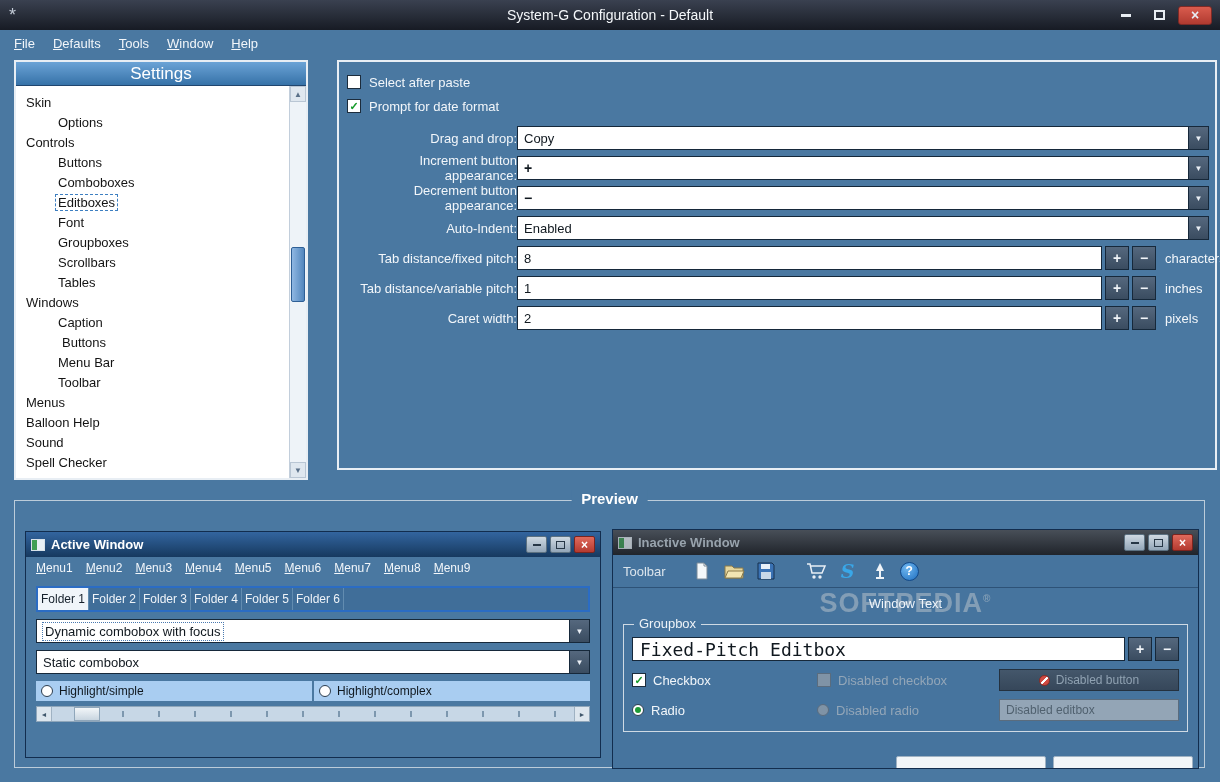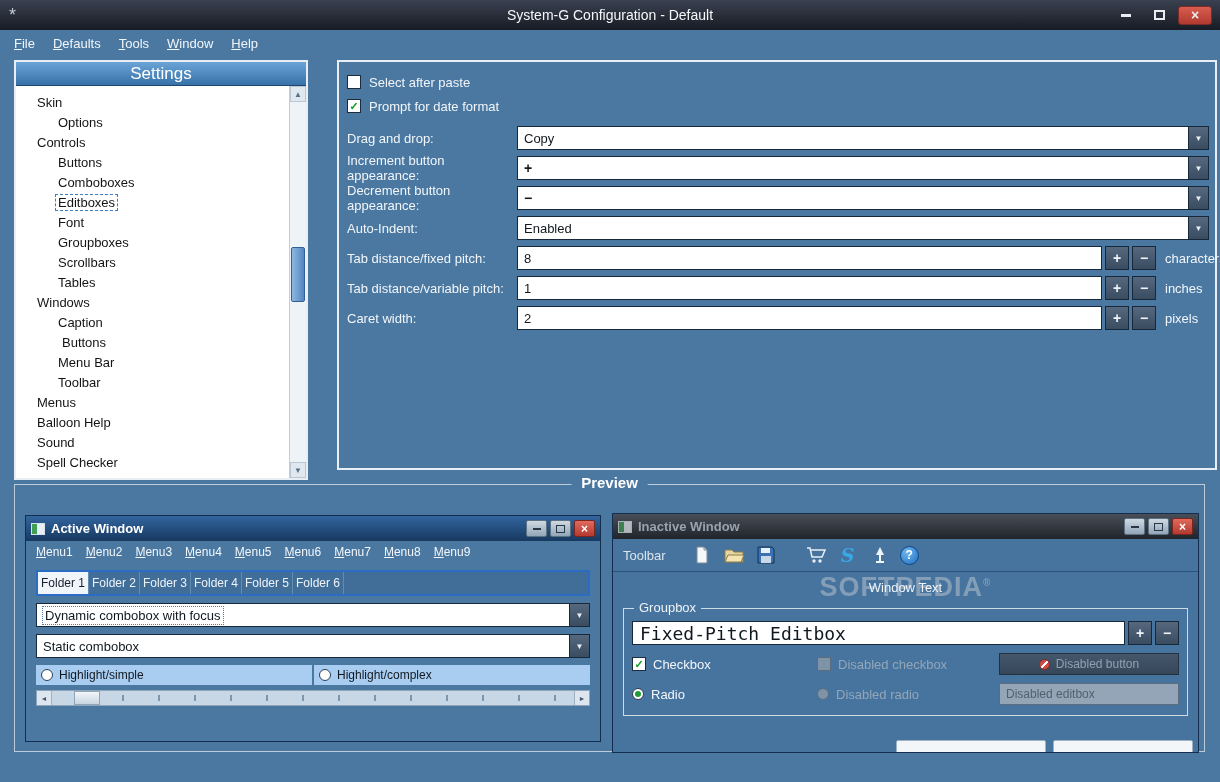--- a/index.html
+++ b/index.html
@@ -23,51 +23,51 @@
   .mi::first-letter { text-decoration:underline; }
 
   
   .settings-panel { position:absolute; left:14px; top:60px; width:294px; height:420px;
     border:2px solid #e8eef4; background:#fff; display:flex; flex-direction:column; }
   .settings-header { height:24px; flex:none; background:linear-gradient(180deg,#6ba3d6,#3672a8);
     border-bottom:1px solid #20456e; display:flex; align-items:center; justify-content:center; font-size:17px; color:#fff; }
   .tree-wrap { flex:1; display:flex; min-height:0; }
   .tree { flex:1; background:#fff; color:#141414; font-size:13px; padding-top:7px; overflow:hidden; }
   .tree-item { height:20px; line-height:20px; white-space:nowrap; }
-  .lvl0 { padding-left:19px; } .lvl1 { padding-left:40px; } .lvl2 { padding-left:44px; }
+  .lvl0 { padding-left:8px; } .lvl1 { padding-left:40px; } .lvl2 { padding-left:44px; }
   .ti-label { padding:0 2px; }
   .tree-item.selected .ti-label { outline:1px dashed #3e7fc1; }
   .vscroll { width:17px; flex:none; background:#eef3f8; border-left:1px solid #c2cedb; display:flex; flex-direction:column; }
   .vs-btn { height:16px; flex:none; display:flex; align-items:center; justify-content:center; font-size:8px; color:#5a7089; background:#dfe7ef; border:1px solid #b9c6d4; }
   .vs-track { flex:1; position:relative; }
   .vs-thumb { position:absolute; left:1px; right:1px; top:145px; height:55px;
     background:linear-gradient(90deg,#8fb7e2,#5286bd); border:1px solid #2e5f96; border-radius:2px; }
 
   
   .form-panel { position:absolute; left:337px; top:60px; width:880px; height:410px;
     border:2px solid #e8eef4; background:#4a78a1; padding:8px 6px 0 8px; font-size:13px; }
   .cb-row { display:flex; align-items:center; height:24px; gap:8px; }
   .checkbox { width:14px; height:14px; flex:none; background:#fff; border:1px solid #1c2c3c;
     display:flex; align-items:center; justify-content:center; }
   .chk { color:#179b2a; font-weight:bold; font-size:11px; line-height:1; }
   .f-row { display:flex; align-items:center; height:24px; margin-top:6px; }
-  .f-label { width:170px; flex:none; padding-right:8px; }
+  .f-label { width:170px; flex:none; text-align:right; }
   .field { flex:1; height:24px; background:#fff; border:1px solid #16283a; display:flex; align-items:stretch; color:#10181f; }
   .field-text { flex:1; display:flex; align-items:center; padding-left:6px; overflow:hidden; }
   .bold-val .field-text { font-weight:bold; font-size:14px; }
   .dbtn { width:20px; flex:none; background:linear-gradient(180deg,#55687e,#3a4c60); border-left:1px solid #16283a;
     color:#e9eef4; display:flex; align-items:center; justify-content:center; font-size:8px; }
   .spin-field { flex:none; width:585px; }
   .sbtn { width:24px; height:24px; flex:none; margin-left:3px; background:linear-gradient(180deg,#55687e,#3a4c60);
     border:1px solid #16283a; color:#f0f4f8; display:flex; align-items:center; justify-content:center;
     font-size:14px; font-weight:bold; line-height:1; }
   .unit { margin-left:9px; }
 
   
-  .preview-box { position:absolute; left:14px; top:484px; width:1191px; height:268px; border:1px solid #bcccda; }
+  .preview-box { position:absolute; left:14px; top:500px; width:1191px; height:268px; border:1px solid #bcccda; }
   .preview-legend { position:absolute; top:-11px; left:50%; transform:translateX(-50%);
     background:#4a78a1; padding:0 10px; font-size:15px; font-weight:bold; color:#fff; }
 
   
   .pw-title { height:25px; flex:none; display:flex; align-items:center; padding:0 5px; gap:6px; }
   .pw-title-label { font-weight:bold; font-size:13px; color:#fff; flex:1; white-space:nowrap; }
   .win-ico { width:14px; height:12px; flex:none; background:linear-gradient(90deg,#3f9f55 0 5px,#e8f0f6 5px); border:1px solid #d8e2ea; }
   .pw-btns { display:flex; gap:3px; }
   .pw-btn { width:21px; height:17px; display:flex; align-items:center; justify-content:center;
     background:linear-gradient(180deg,#cfd9e2,#93a6b8); border:1px solid #5c7181; border-radius:2px; color:#273746; }

